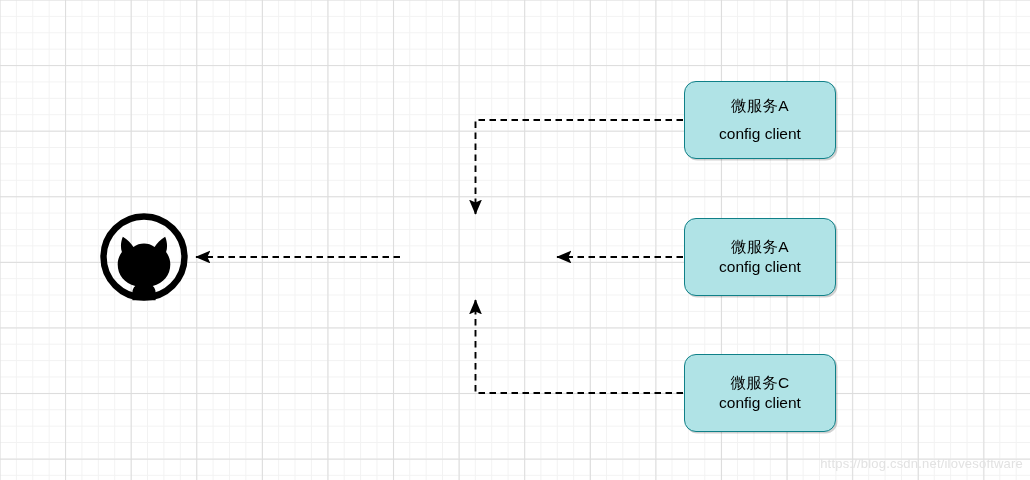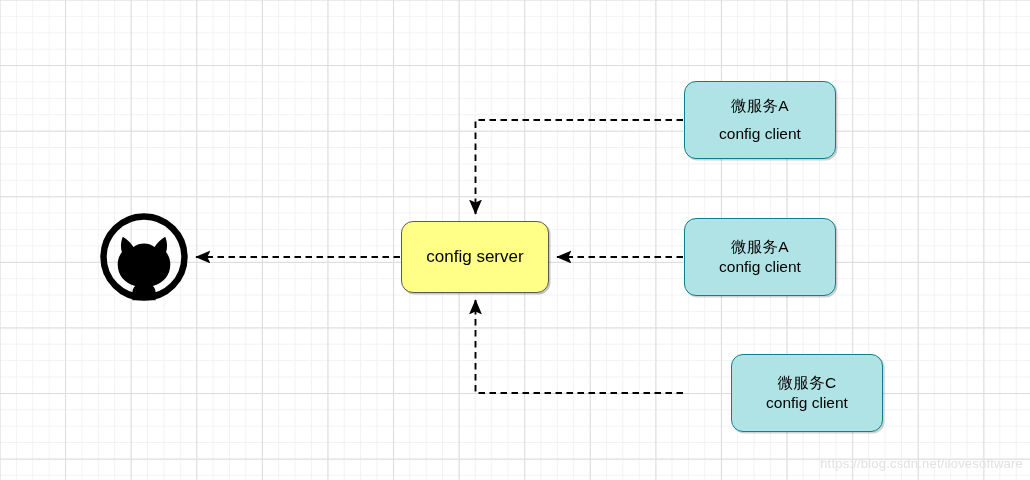--- a/index.html
+++ b/index.html
@@ -57,21 +57,21 @@
     background: #b0e3e6;
     border: 1.6px solid #0f8088;
     font-size: 15.5px;
     box-shadow: 1.5px 1.5px 0 rgba(0,0,0,0.18);
   }
 
   .node-client .line-cn { letter-spacing: 0.3px; }
 
   #client-a { left: 684px; top: 81px; gap: 8px; }
   #client-b { left: 684px; top: 218px; }
-  #client-c { left: 684px; top: 354px; margin-left: 47px; }
+  #client-c { left: 684px; top: 354px; }
 
   #github-logo {
     position: absolute;
     left: 98px;
     top: 211px;
     width: 92px;
     height: 92px;
   }
 
   #edges {
@@ -130,23 +130,20 @@
       C 61.6 83.4, 62.6 85.8, 62.6 88.6
       L 62.6 97
       L 37.4 97
       L 37.4 88.6
       C 37.4 85.8, 38.4 83.4, 40.5 81.6
       C 29 78.5, 21.4 70, 21.4 58
       C 21.4 53, 23 48.5, 26 44.5
       C 24.4 40, 24.5 34, 27 28 Z"></path>
   </svg>
 
-  <div class="node node-server" id="node-server">
-    <span>config server</span>
-  </div>
 
   <div class="node node-client" id="client-a">
     <span class="line-cn">微服务A</span>
     <span class="line-en">config client</span>
   </div>
 
   <div class="node node-client" id="client-b">
     <span class="line-cn">微服务A</span>
     <span class="line-en">config client</span>
   </div>

